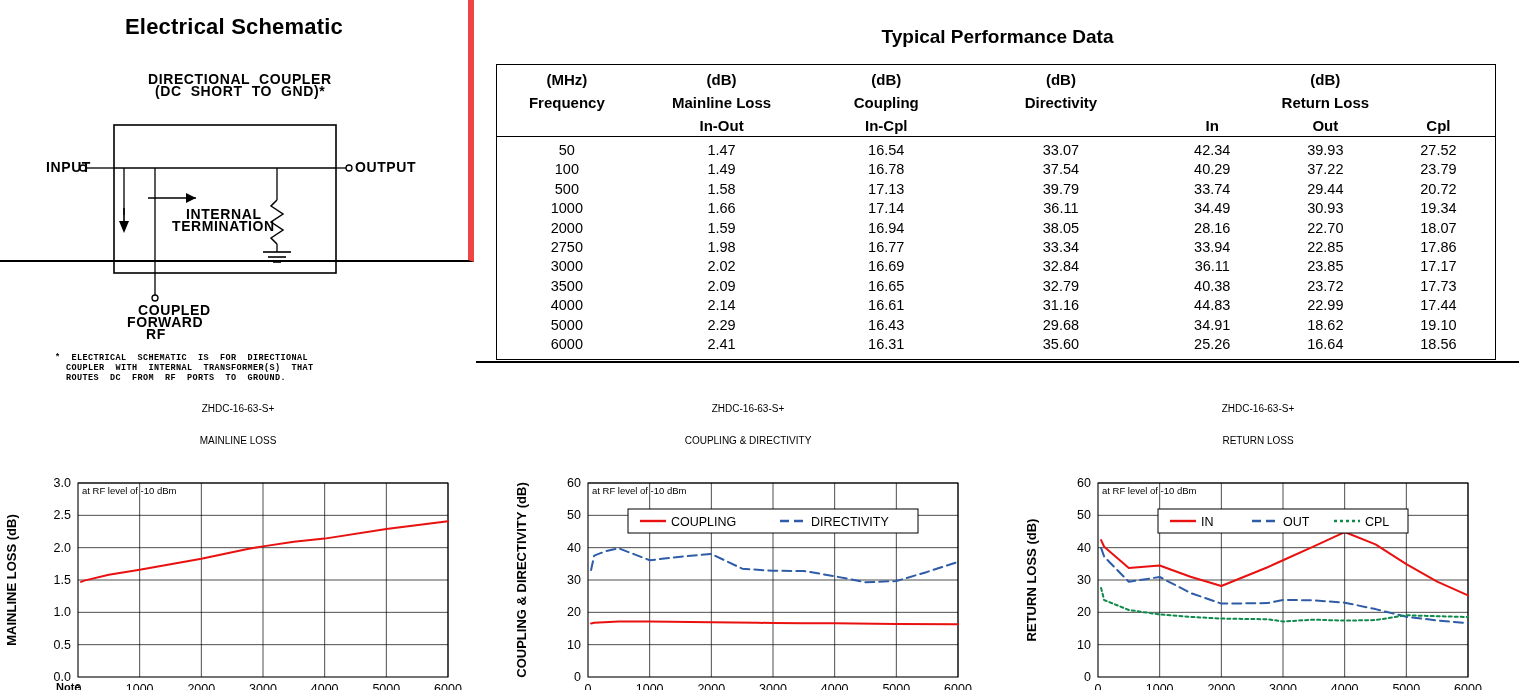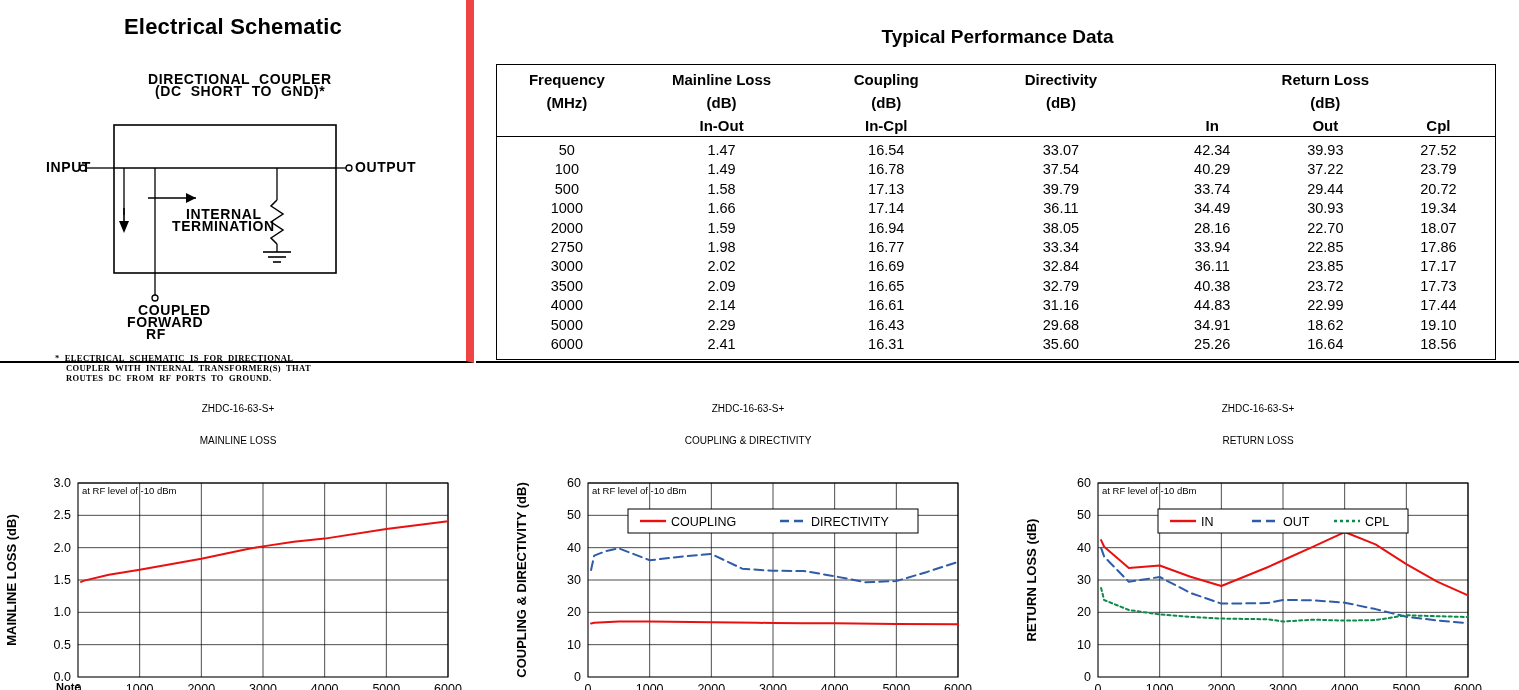--- a/index.html
+++ b/index.html
@@ -14,22 +14,22 @@
     width: 1519px;
     height: 690px;
     overflow: hidden;
     background: #ffffff;
   }
 
   
   #schematic-panel {
     position: absolute;
     left: 0; top: 0;
-    width: 474px; height: 363px;
-    border-right: 8px solid #ef4444;
+    width: 474px; height: 262px;
+    border-right: 6px solid #ef4444;
     border-bottom: 2px solid #000;
     box-sizing: border-box;
   }
   #schematic-title {
     text-align: center;
     font-size: 22px;
     font-weight: bold;
     margin-top: 14px;
     letter-spacing: 0.2px;
   }
@@ -42,21 +42,21 @@
     position: absolute;
     font-family: "Liberation Sans", sans-serif;
     font-weight: bold;
     font-size: 14px;
     letter-spacing: 0.6px;
     line-height: 12px;
     white-space: pre;
   }
   .sch-note {
     position: absolute;
-    font-family: Liberation Serif, serif;
+    font-family: Liberation Mono, monospace;
     font-weight: bold;
     font-size: 8.5px;
     letter-spacing: 0.4px;
     line-height: 10.5px;
     white-space: pre;
   }
 
   
   #perf-panel {
     position: absolute;
@@ -192,32 +192,32 @@
     </div>
   </div>
 
   <div id="perf-panel">
     <div id="perf-title">Typical Performance Data</div>
 
     <div id="perf-table-wrap">
       <table class="perf">
         <thead>
           <tr>
+            <th>(MHz)</th>
+            <th>(dB)</th>
+            <th>(dB)</th>
+            <th>(dB)</th>
+            <th colspan="3">(dB)</th>
+          </tr>
+          <tr>
             <th class="col-freq" rowspan="1">Frequency</th>
             <th class="col-ml">Mainline Loss</th>
             <th class="col-cpl">Coupling</th>
             <th class="col-dir">Directivity</th>
             <th colspan="3">Return Loss</th>
-          </tr>
-          <tr>
-            <th>(MHz)</th>
-            <th>(dB)</th>
-            <th>(dB)</th>
-            <th>(dB)</th>
-            <th colspan="3">(dB)</th>
           </tr>
           <tr class="hdr-row-2">
             <th></th>
             <th>In-Out</th>
             <th>In-Cpl</th>
             <th></th>
             <th class="col-rl">In</th>
             <th class="col-rl">Out</th>
             <th class="col-rl">Cpl</th>
           </tr>

